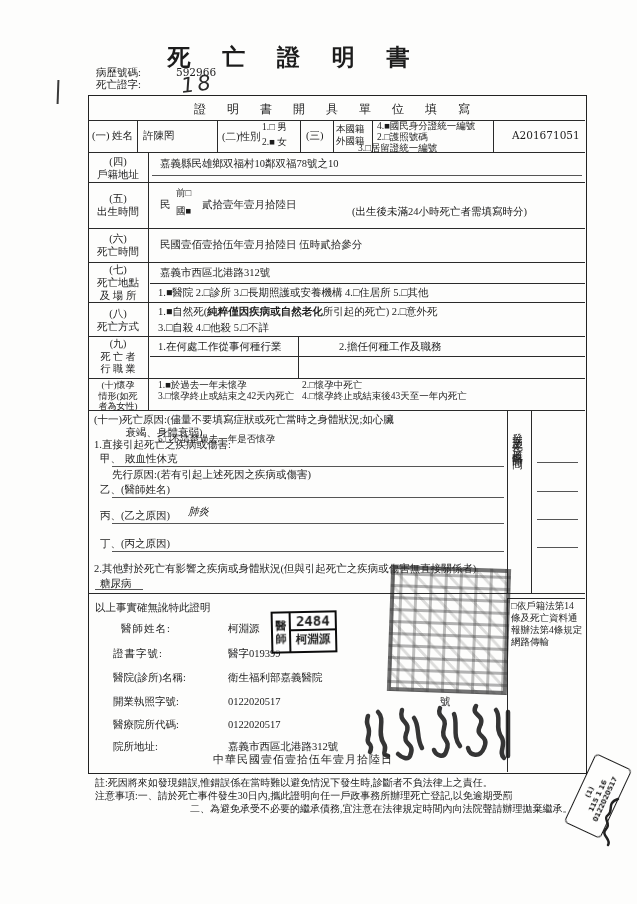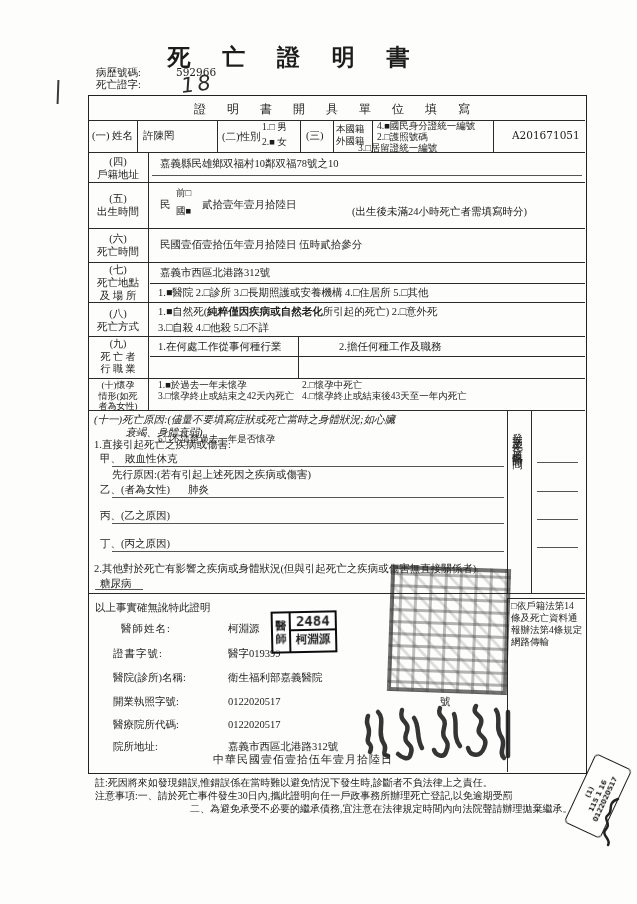--- a/index.html
+++ b/index.html
@@ -9,21 +9,21 @@
     color:#1c1c1c;overflow:hidden;margin:0 auto;
   }
   .abs{position:absolute;}
   .hline{position:absolute;background:#2a2a2a;height:1px;}
   .hline.thin{background:#555;height:1px;}
   .vline{position:absolute;background:#2a2a2a;width:1px;}
   .outerbox{position:absolute;border:1.5px solid #222;}
   .t{font-size:10.5px;line-height:13px;white-space:nowrap;}
   .t9{font-size:9.5px;line-height:11.5px;white-space:nowrap;}
   .pre{white-space:pre-line;text-align:center;}
-  .prewrap{white-space:pre-wrap;font-style:italic;}
+  .prewrap{white-space:pre-wrap;}
   .title{font-size:23px;letter-spacing:13px;font-weight:600;text-align:center;white-space:nowrap;}
   .secheader{font-size:12px;letter-spacing:9px;text-align:center;white-space:nowrap;font-weight:500;}
   .hand{
     font-family:"DejaVu Sans",sans-serif;font-size:21px;color:#2b2b2b;
     transform:rotate(-7deg);letter-spacing:3px;font-style:italic;
   }
   .vert{writing-mode:vertical-rl;text-orientation:upright;letter-spacing:3px;font-size:10.5px;}
   .wrap{white-space:normal;}
   .bold{font-weight:bold;}
   
@@ -154,22 +154,22 @@
   <div class="abs t9" style="left:158px;top:391px;">3.□懷孕終止或結束之42天內死亡</div>
   <div class="abs t9" style="left:302px;top:391px;">4.□懷孕終止或結束後43天至一年內死亡</div>
   <div class="abs t9" style="left:158px;top:402px;margin-top:32px;">5.□不清楚過去一年是否懷孕</div>
 
   <div class="abs t prewrap" style="left:94px;top:414px;line-height:12.5px;">(十一)死亡原因:(儘量不要填寫症狀或死亡當時之身體狀況;如心臟
             衰竭、身體衰弱)</div>
   <div class="abs t" style="left:94px;top:438px;">1.直接引起死亡之疾病或傷害:</div>
   <div class="abs t" style="left:100px;top:452px;">甲、</div>
   <div class="abs t" style="left:125px;top:452px;">敗血性休克</div>
   <div class="abs t" style="left:112px;top:468px;">先行原因:(若有引起上述死因之疾病或傷害)</div>
-  <div class="abs t" style="left:100px;top:483px;">乙、(者為女性)</div>
-  <div class="abs t" style="left:188px;top:483px;">肺炎</div>
+  <div class="abs t" style="left:100px;top:483px;">乙、(醫師姓名)</div>
+  <div class="abs t" style="left:188px;top:505px;font-style:italic;">肺炎</div>
   <div class="abs t" style="left:100px;top:509px;">丙、(乙之原因)</div>
   <div class="abs t" style="left:100px;top:537px;">丁、(丙之原因)</div>
   <div class="abs t" style="left:94px;top:562px;">2.其他對於死亡有影響之疾病或身體狀況(但與引起死亡之疾病或傷害無直接關係者)</div>
   <div class="abs t" style="left:100px;top:577px;">糖尿病</div>
 
   <div class="hline thin" style="left:112px;top:466px;width:392px;"></div>
   <div class="hline thin" style="left:112px;top:497px;width:392px;"></div>
   <div class="hline thin" style="left:112px;top:523px;width:392px;"></div>
   <div class="hline thin" style="left:112px;top:551px;width:392px;"></div>
   <div class="hline thin" style="left:95px;top:589px;width:48px;"></div>

